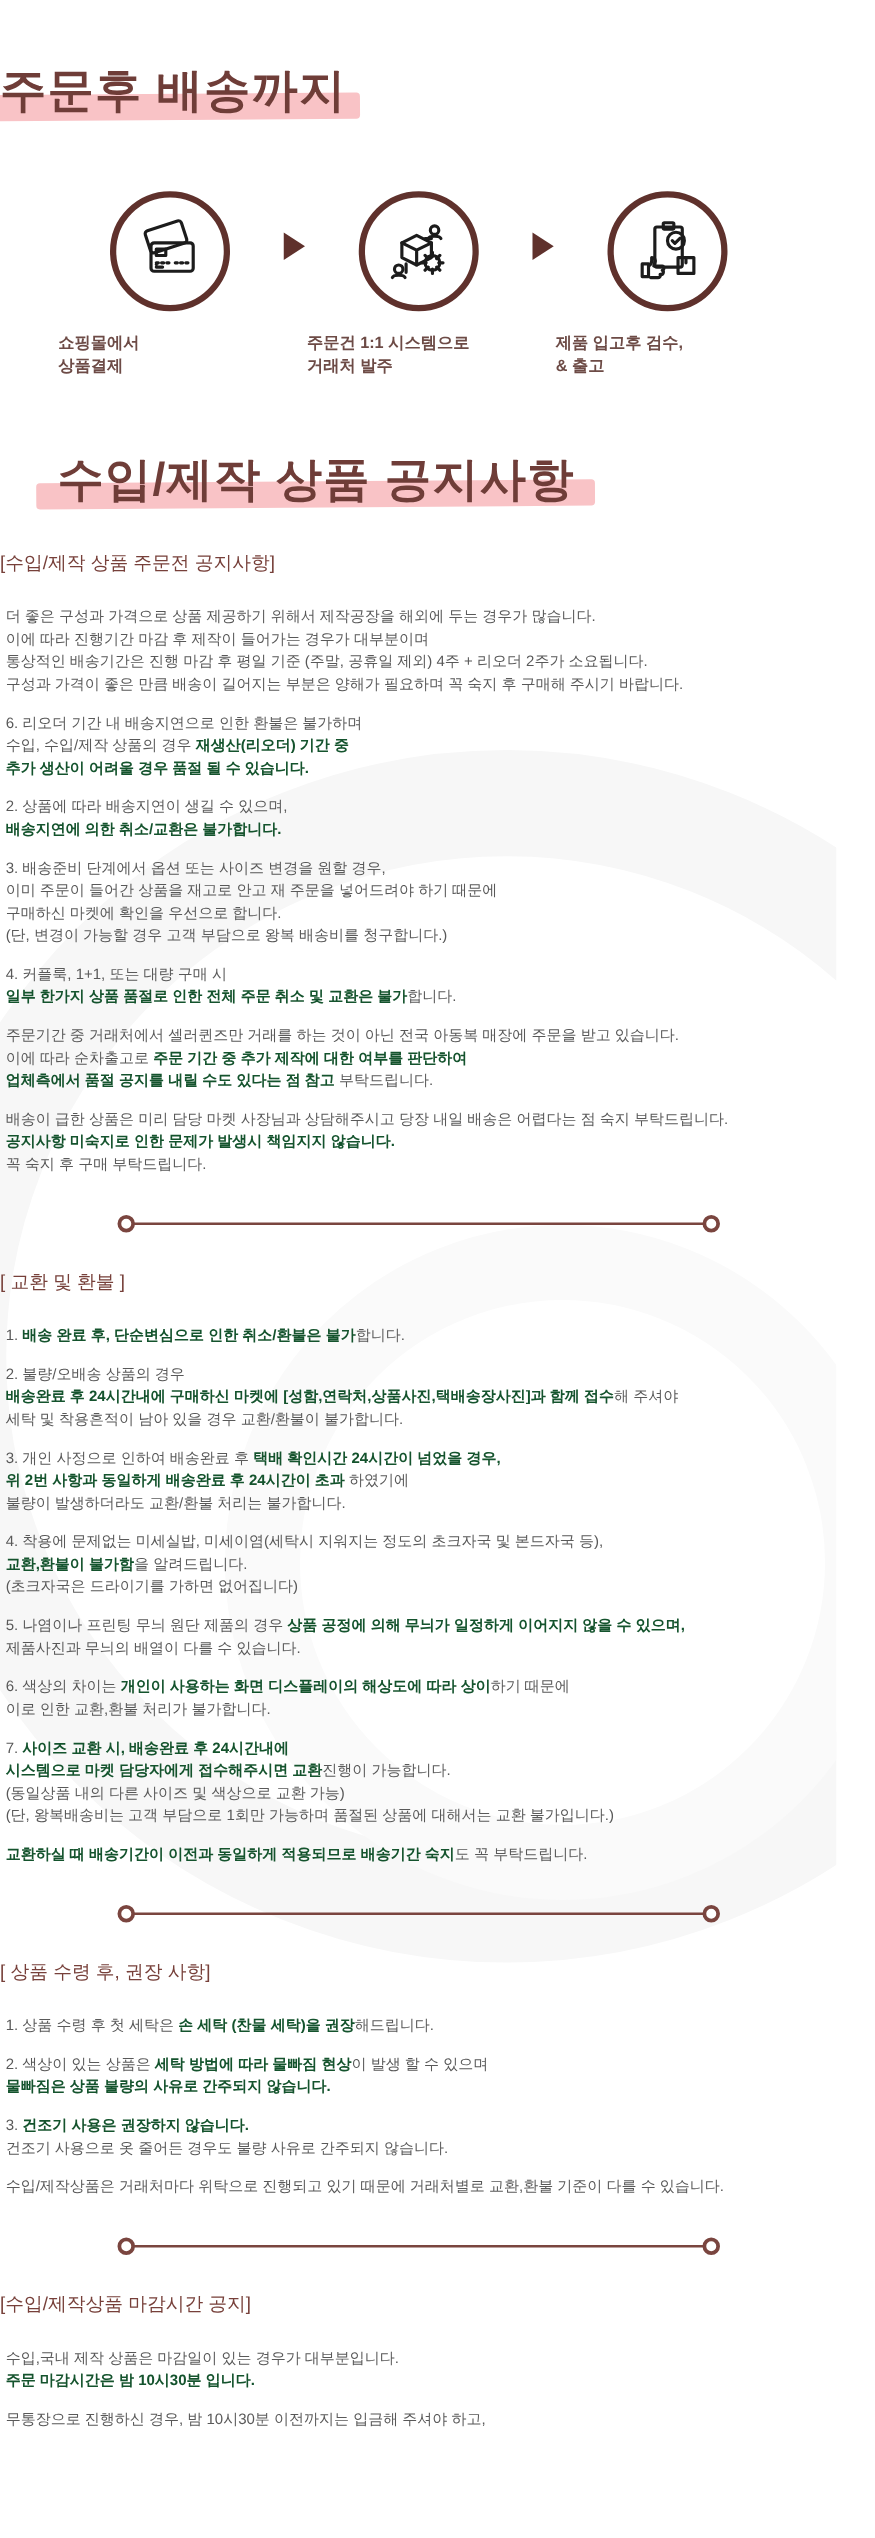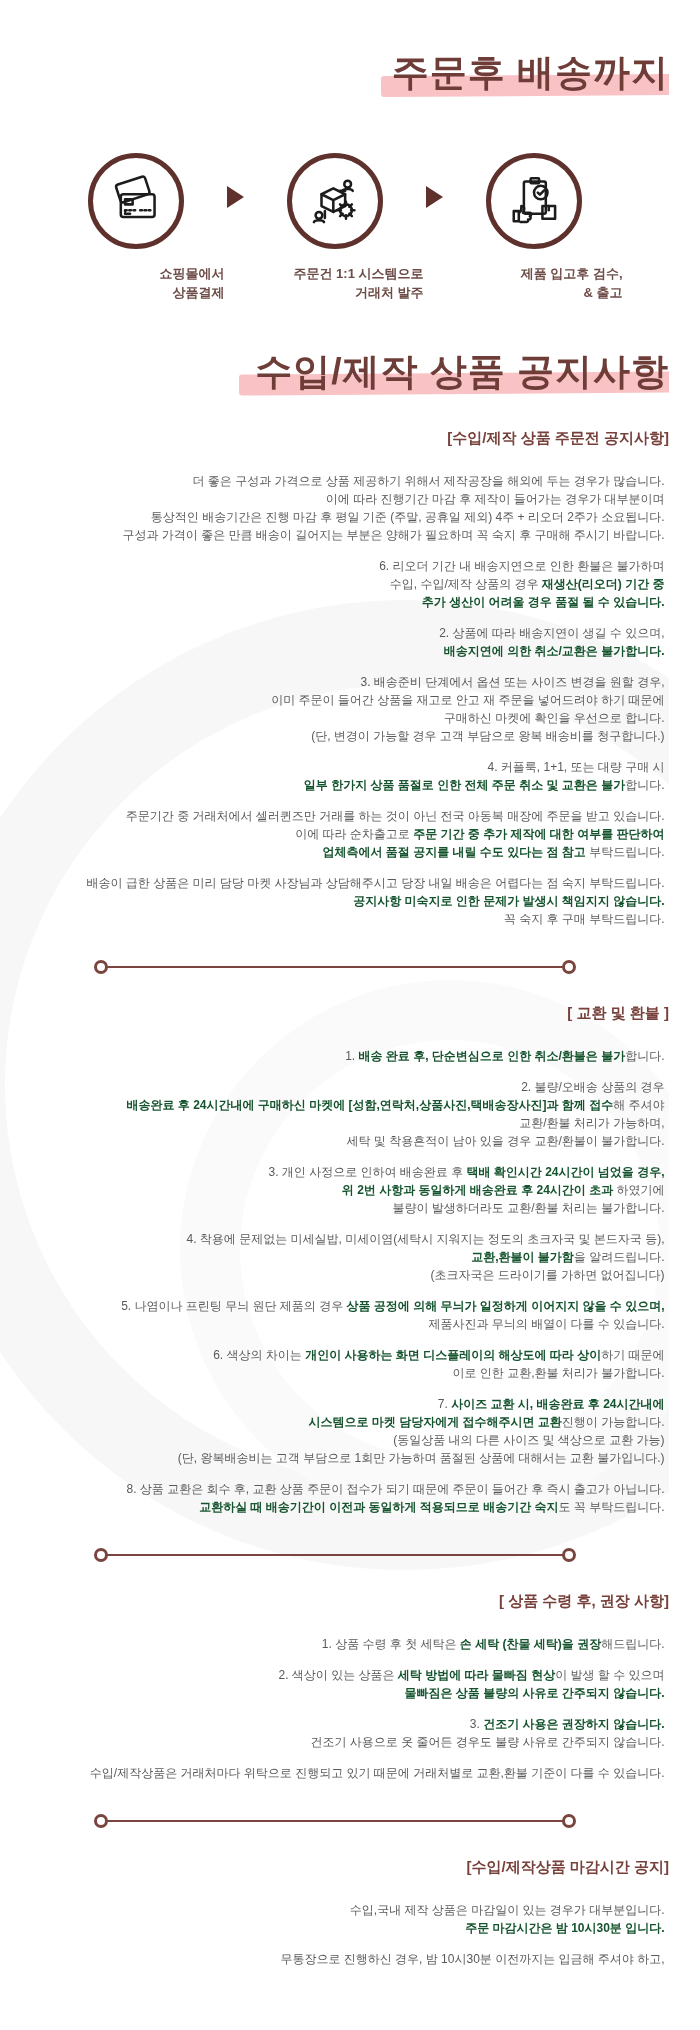--- a/index.html
+++ b/index.html
@@ -1,35 +1,35 @@
 <!DOCTYPE html>
 <html><head>
 <meta charset="utf-8">
 <style>
   html,body{margin:0;padding:0;background:#fff;}
   body{width:700px;font-family:"Liberation Sans","DejaVu Sans",sans-serif;}
-  .page{position:relative;width:669px;height:2030px;overflow:hidden;text-align:right;background:#fff;}
+  .page{position:relative;width:669px;height:2030px;overflow:hidden;text-align:left;background:#fff;}
   .wm{position:absolute;z-index:0;border-radius:50%;pointer-events:none;}
   .wm1{top:600px;left:-80px;width:800px;height:800px;border:85px solid #f7f7f7;}
   .wm2{top:980px;left:180px;width:420px;height:420px;border:60px solid #fafafa;}
   .content{position:relative;z-index:1;}
 
   .main-title-wrap{padding-top:52px;}
   .big-title{display:inline-block;position:relative;font-size:37px;font-weight:800;color:#6f3d38;letter-spacing:1px;line-height:1.15;}
   .big-title .hl{position:absolute;left:-4%;right:-4%;bottom:-1px;height:21px;background:#f9c3c6;z-index:-1;border-radius:3px;transform:rotate(-0.4deg);}
 
   .flow{display:flex;justify-content:center;align-items:flex-start;margin-top:58px;}
   .step{width:178px;}
   .step-circle{width:86px;height:86px;border:5px solid #5f312c;border-radius:50%;margin:0 auto;background:#fff;display:flex;align-items:center;justify-content:center;}
   .step-circle svg{width:54px;height:54px;}
   .step-label{margin-top:15px;font-size:13px;font-weight:700;color:#6d4b46;line-height:1.5;}
   .arrow{width:0;height:0;border-top:11px solid transparent;border-bottom:11px solid transparent;border-left:17px solid #5f312c;margin:33px 2px 0;}
 
-  .notice-title-wrap{margin-top:48px;}
-  .sec-header{font-size:15px;font-weight:700;color:#77403a;margin:0 0 24px;}
+  .notice-title-wrap{margin-top:60px;padding-left:46px;}
+  .sec-header{font-size:15px;font-weight:400;color:#77403a;margin:0 0 24px;}
   .first-gap{height:36px;}
   .notice-section{font-size:12px;color:#595959;}
   .block{margin:0 auto 13px;line-height:18px;max-width:660px;}
   .seg{white-space:pre-wrap;}
   .seg.red{color:#14532d;font-weight:700;margin-top:16px;}
   .line{min-height:18px;}
 
   .divider{display:flex;align-items:center;width:482px;margin:32px auto 30px;}
   .dot{width:8px;height:8px;border:3px solid #7a453f;border-radius:50%;background:#fff;flex:none;}
   .dline{flex:1;height:2.5px;background:#7a453f;margin:0 -1px;}
@@ -168,21 +168,20 @@
           <span class="dot"></span>
         </div>
         <div class="notice-section">
           <div class="sec-header">[ 교환 및 환불 ]</div>
           <div class="block">
             <div class="line"><span class="seg">1. </span><span class="seg red">배송 완료 후, 단순변심으로 인한 취소/환불은 불가</span><span class="seg">합니다.</span></div>
           </div>
           <div class="block">
             <div class="line"><span class="seg">2. 불량/오배송 상품의 경우</span></div>
             <div class="line"><span class="seg red">배송완료 후 24시간내에 구매하신 마켓에 [성함,연락처,상품사진,택배송장사진]과 함께 접수</span><span class="seg">해 주셔야</span></div>
-            <div class="line"><span class="seg">교환/환불 처리가 가능하며,</span></div>
             <div class="line"><span class="seg">세탁 및 착용흔적이 남아 있을 경우 교환/환불이 불가합니다.</span></div>
           </div>
           <div class="block">
             <div class="line"><span class="seg">3. 개인 사정으로 인하여 배송완료 후 </span><span class="seg red">택배 확인시간 24시간이 넘었을 경우,</span></div>
             <div class="line"><span class="seg red">위 2번 사항과 동일하게 배송완료 후 24시간이 초과</span><span class="seg"> 하였기에</span></div>
             <div class="line"><span class="seg">불량이 발생하더라도 교환/환불 처리는 불가합니다.</span></div>
           </div>
           <div class="block">
             <div class="line"><span class="seg">4. 착용에 문제없는 미세실밥, 미세이염(세탁시 지워지는 정도의 초크자국 및 본드자국 등),</span></div>
             <div class="line"><span class="seg red">교환,환불이 불가함</span><span class="seg">을 알려드립니다.</span></div>
@@ -196,21 +195,20 @@
             <div class="line"><span class="seg">6. 색상의 차이는 </span><span class="seg red">개인이 사용하는 화면 디스플레이의 해상도에 따라 상이</span><span class="seg">하기 때문에</span></div>
             <div class="line"><span class="seg">이로 인한 교환,환불 처리가 불가합니다.</span></div>
           </div>
           <div class="block">
             <div class="line"><span class="seg">7. </span><span class="seg red">사이즈 교환 시, 배송완료 후 24시간내에</span></div>
             <div class="line"><span class="seg red">시스템으로 마켓 담당자에게 접수해주시면 교환</span><span class="seg">진행이 가능합니다.</span></div>
             <div class="line"><span class="seg">(동일상품 내의 다른 사이즈 및 색상으로 교환 가능)</span></div>
             <div class="line"><span class="seg">(단, 왕복배송비는 고객 부담으로 1회만 가능하며 품절된 상품에 대해서는 교환 불가입니다.)</span></div>
           </div>
           <div class="block">
-            <div class="line"><span class="seg">8. 상품 교환은 회수 후, 교환 상품 주문이 접수가 되기 때문에 주문이 들어간 후 즉시 출고가 아닙니다.</span></div>
             <div class="line"><span class="seg red">교환하실 때 배송기간이 이전과 동일하게 적용되므로 배송기간 숙지</span><span class="seg">도 꼭 부탁드립니다.</span></div>
           </div>
         </div>
         <div class="divider">
           <span class="dot"></span>
           <span class="dline"></span>
           <span class="dot"></span>
         </div>
         <div class="notice-section">
           <div class="sec-header">[ 상품 수령 후, 권장 사항]</div>

